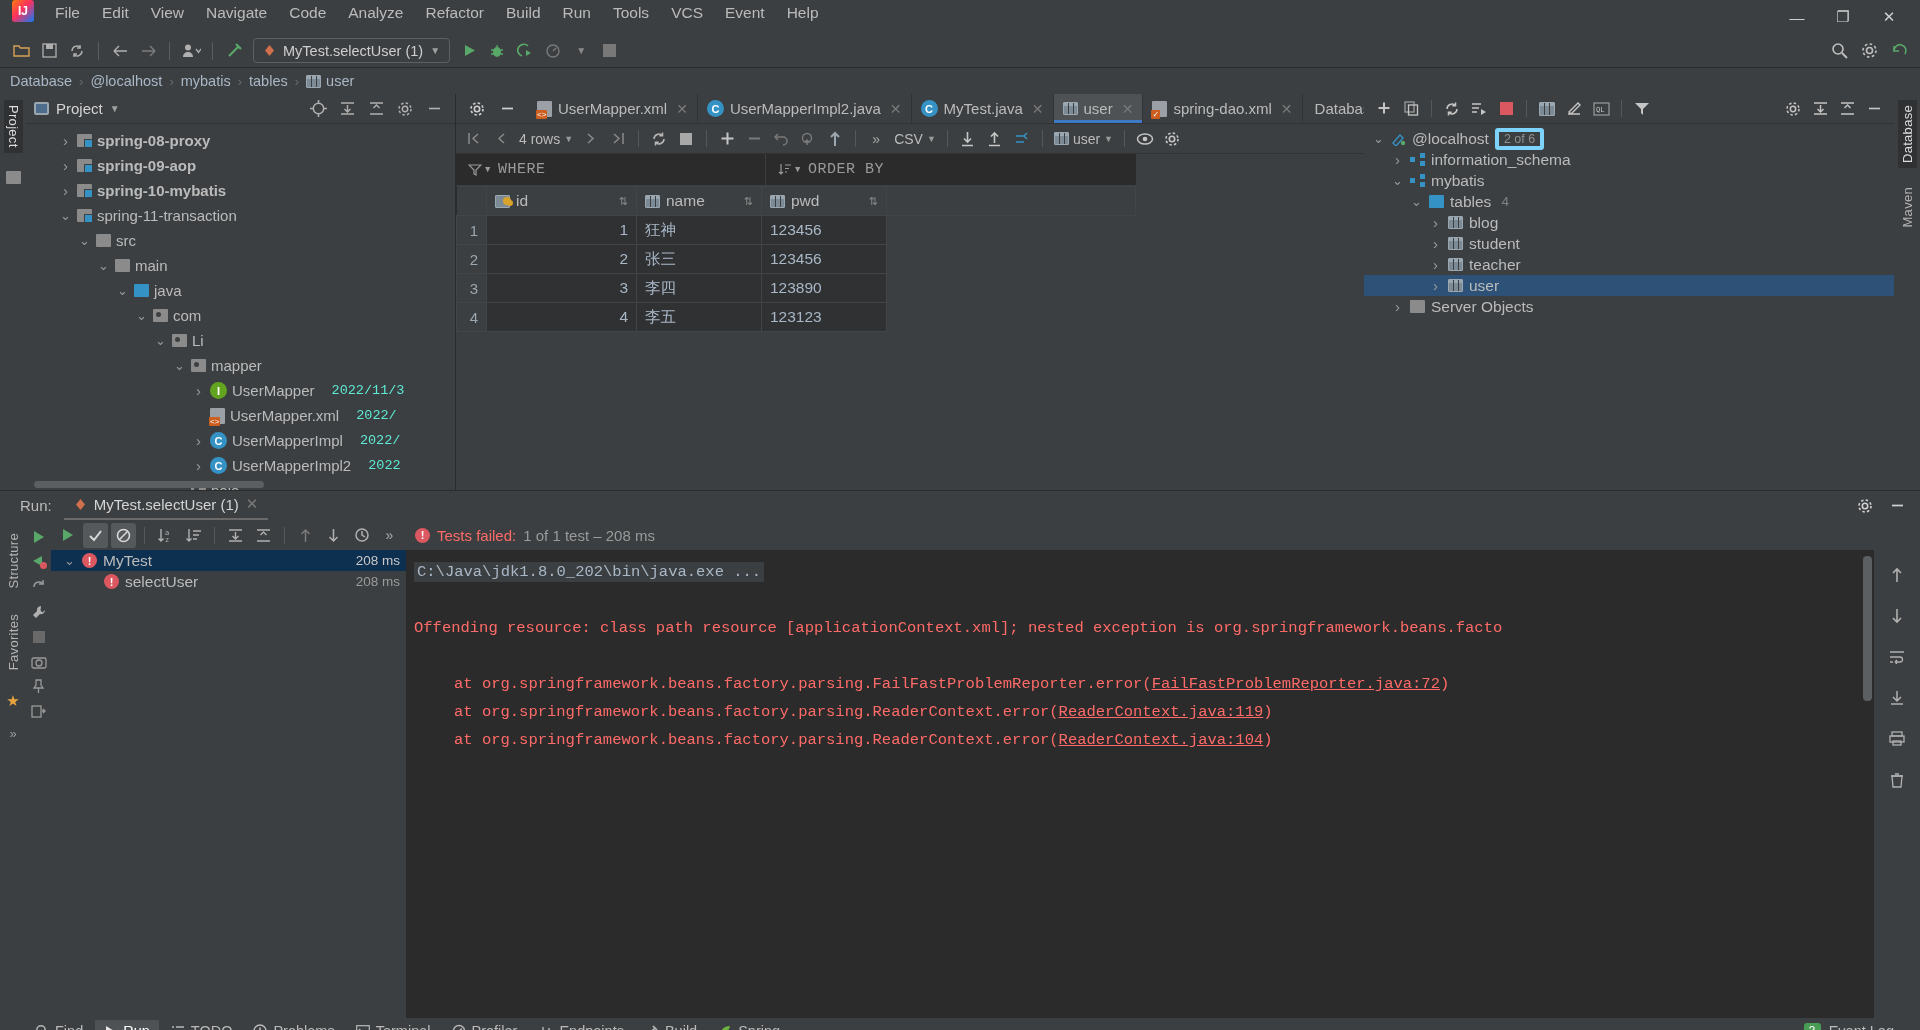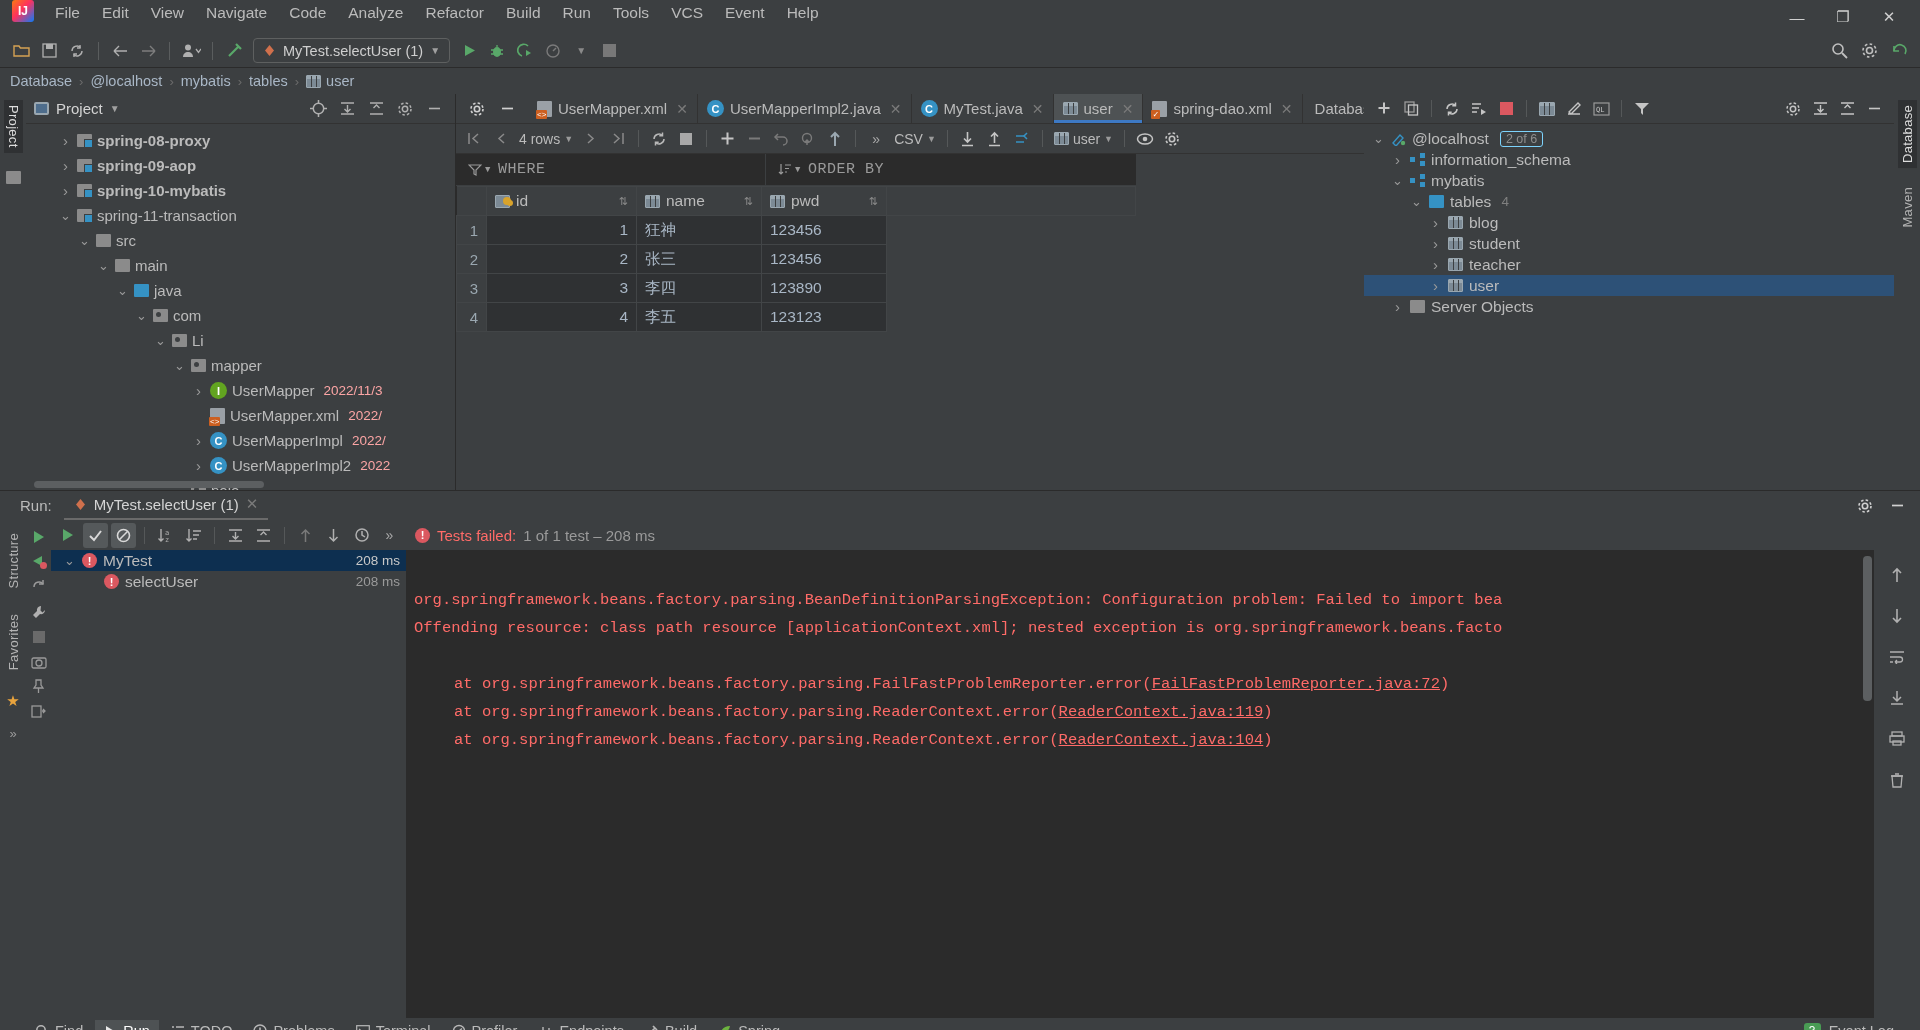--- a/index.html
+++ b/index.html
@@ -119,21 +119,21 @@
   .cicon.i { background:#62a420; }
   .xmlicon {
     width:15px;height:16px;position:relative;flex:none;
     background:#9aa0a6; border-radius:1px;
   }
   .xmlicon::after{
     content:"<>";position:absolute;left:-1px;bottom:-2px;font-size:8px;
     background:#cc5f20;color:#fff;padding:0 1px;line-height:9px;border-radius:1px;
   }
   .xmlicon.green::after{ content:"✓"; background:#cc5f20; }
-  .ts { color:#fca5a5; font-size:13.5px; margin-left:4px; }
+  .ts { color:#5eead4; font-size:13.5px; margin-left:12px;font-family:Liberation Mono, monospace; }
   .tbl-icon {
     width:15px;height:13px;flex:none;
     background:
       linear-gradient(#9aa7b0 0 0) no-repeat 0 0/100% 3px,
       #7c8a95;
     border:1px solid #9aa7b0; border-radius:1px;
     position:relative;
   }
   .tbl-icon::before{
     content:"";position:absolute;left:4px;top:0;bottom:0;width:1px;background:#3c3f41;
@@ -219,22 +219,22 @@
   
   .db-panel { width:530px; background:#3c3f41; display:flex; flex-direction:column; flex:none; }
   .db-toolbar {
     height:30px; display:flex; align-items:center; gap:3px; padding:0 8px;
     border-bottom:1px solid #323232;
   }
   .db-tree { flex:1; font-size:15.5px; padding-top:4px; }
   .dbrow { height:21px; display:flex; align-items:center; gap:6px; padding-right:6px; color:#bbbbbb; }
   .dbrow.sel { background:#2d5177; }
   .badge {
-    font-size:12.5px; color:#8f8f8f; border:1px solid #7dd3fc; border-radius:3px;
-    padding:0 5px; margin-left:5px;
+    font-size:12.5px; color:#8f8f8f; border:4px solid #7dd3fc; border-radius:3px;
+    padding:0 5px; 
   }
   .cnt { font-size:13.5px; color:#7f7f7f; margin-left:4px; }
 
   
   .runpanel { height:528px; display:flex; flex-direction:column; background:#3c3f41; }
   .run-head {
     height:30px; display:flex; align-items:center; padding:0 10px; gap:12px;
     font-size:15px; border-top:1px solid #2b2b2b;
   }
   .run-tab {
@@ -1118,22 +1118,24 @@
               <span class="tt-time">208 ms</span>
             </div>
             <div class="ttrow" style="padding-left: 34px;">
               <span class="arrow blank"></span>
               <span class="err-dot">!</span>
               <span>selectUser</span>
               <span class="tt-time">208 ms</span>
             </div>
           </div>
         <div class="console">
+          <div>
+            <span class="cons-cmd">C:\Java\jdk1.8.0_202\bin\java.exe ...</span>
+          </div>
           <div style="height:28px"></div>
-          <div class="cons-err">org.springframework.beans.factory.parsing.BeanDefinitionParsingException: Configuration problem: Failed to import bea</div>
           <div class="cons-err">Offending resource: class path resource [applicationContext.xml]; nested exception is org.springframework.beans.facto</div>
           <div style="height:28px"></div>
           <div id="stack-lines">
               <div class="cons-at"><span>at org.springframework.beans.factory.parsing.FailFastProblemReporter.error(</span><span class="lnk">FailFastProblemReporter.java:72</span><span>)</span></div>
               <div class="cons-at"><span>at org.springframework.beans.factory.parsing.ReaderContext.error(</span><span class="lnk">ReaderContext.java:119</span><span>)</span></div>
               <div class="cons-at"><span>at org.springframework.beans.factory.parsing.ReaderContext.error(</span><span class="lnk">ReaderContext.java:104</span><span>)</span></div>
             </div>
           <div class="cons-scroll"></div>
         </div>
         <div class="console-right">

